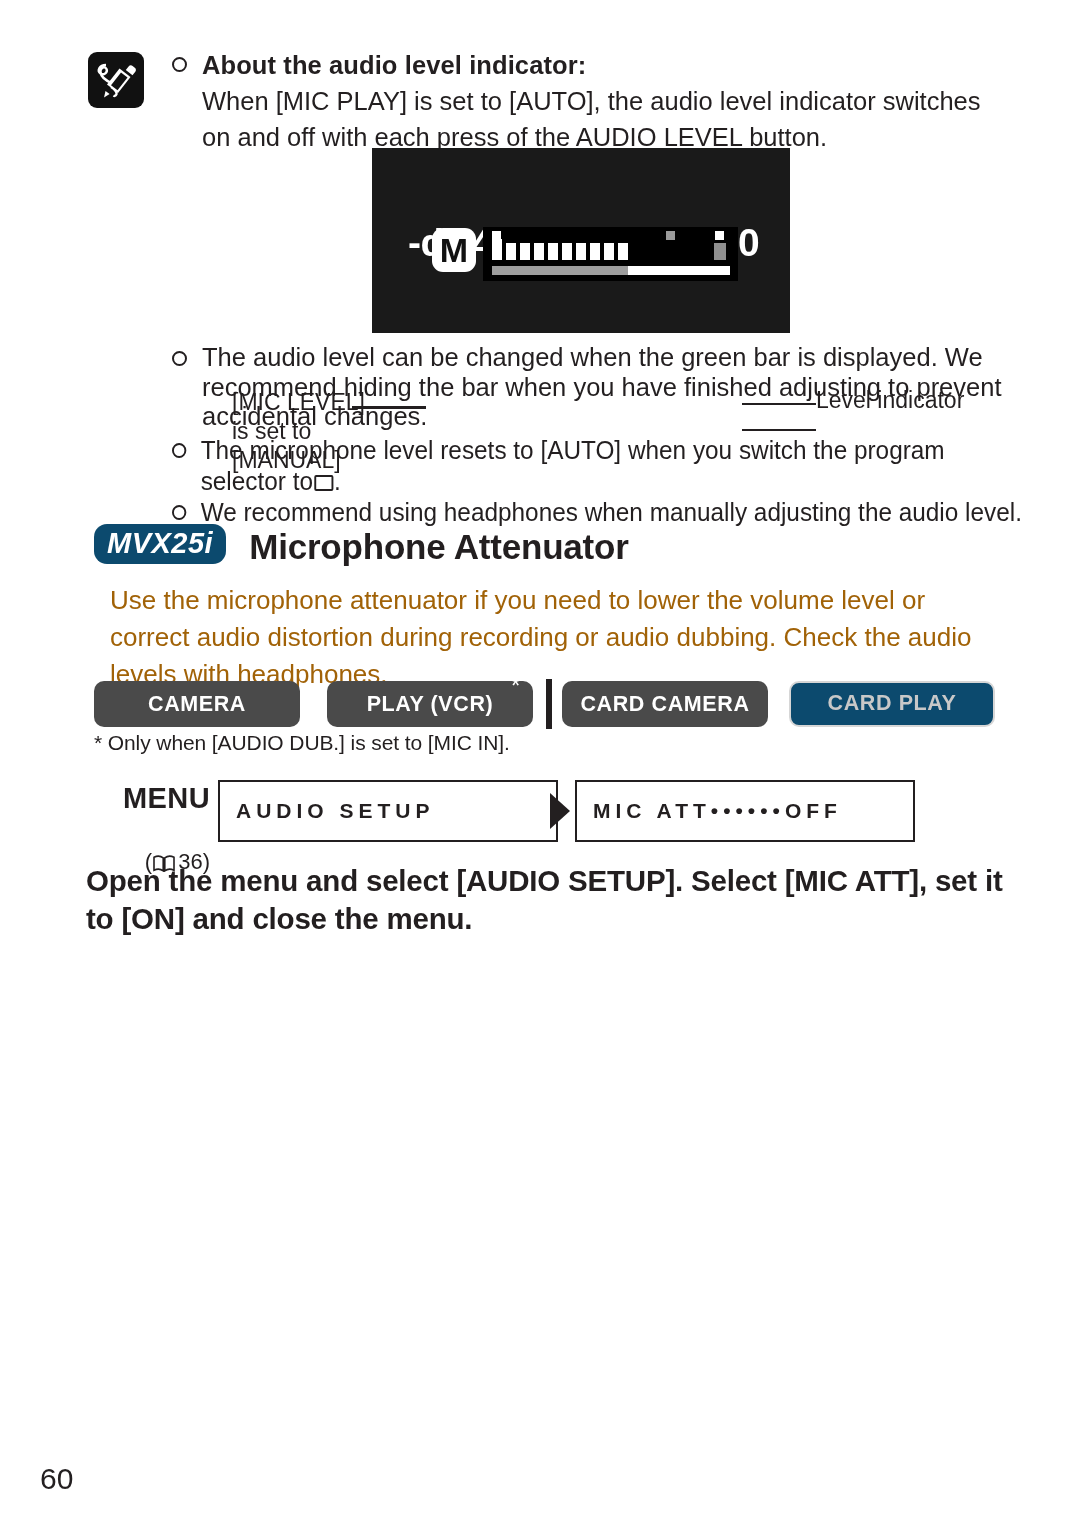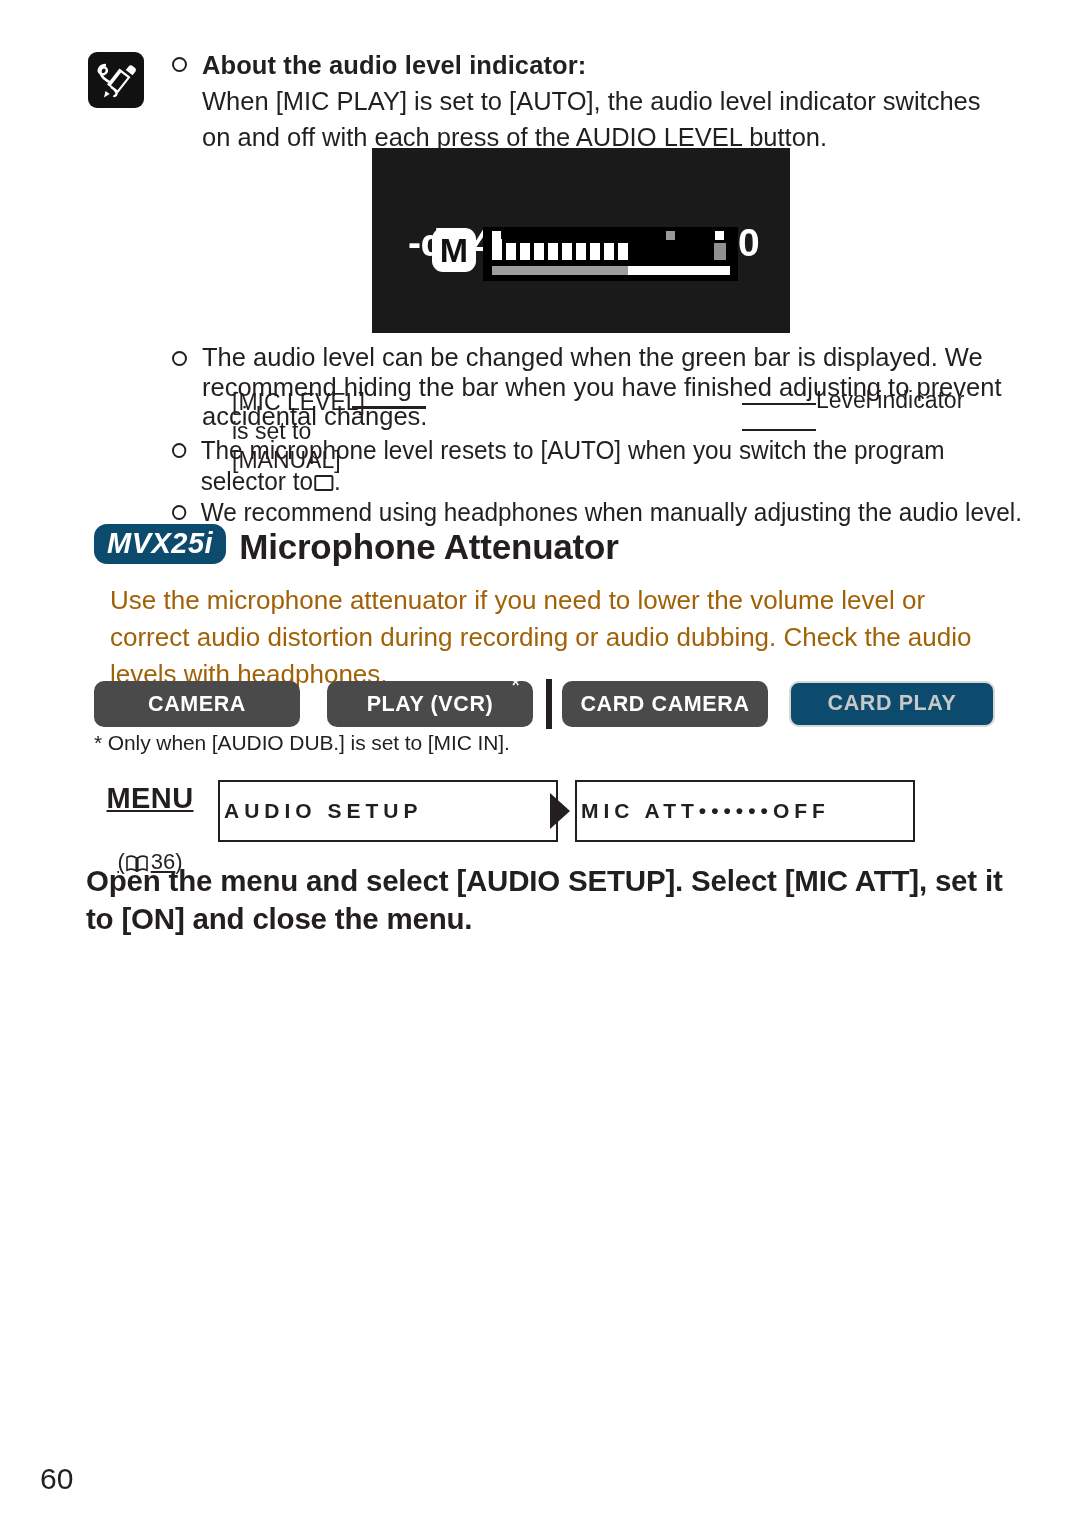--- a/index.html
+++ b/index.html
@@ -279,21 +279,21 @@
     padding: 3px 13px 4px 13px;
     border-radius: 13px;
     vertical-align: 6px;
     font-family: "Liberation Sans", sans-serif;
   }
   .section-title {
     display: inline-block;
     font-size: 35px;
     font-weight: bold;
     color: #231f20;
-    margin-left: 13px;
+    margin-left: 23px;
     letter-spacing: -0.2px;
   }
   .head-rule {
     position: absolute;
     left: 94px;
     top: 566px;
     width: 898px;
     height: 9px;
     background: #c3d0d2;
     z-index: -1;
@@ -373,22 +373,21 @@
     left: 90px;
     top: 780px;
     width: 910px;
     height: 62px;
   }
   .menu-label {
     position: absolute;
     left: 0;
     top: 2px;
     width: 120px;
-    text-align: center;
-    text-decoration: underline;
+    text-align: right;
   }
   .menu-label .mw {
     font-size: 29px;
     font-weight: bold;
     letter-spacing: 0.4px;
     display: block;
     line-height: 33px;
   }
   .menu-label .mp {
     font-size: 22px;
@@ -406,21 +405,21 @@
     top: 0;
     height: 62px;
     border: 2.5px solid #231f20;
     box-sizing: border-box;
     background: #ffffff;
     font-family: "Liberation Sans", sans-serif;
     font-size: 21px;
     font-weight: bold;
     letter-spacing: 5px;
     line-height: 58px;
-    padding-left: 4px;
+    padding-left: 16px;
     color: #231f20;
   }
   .menu-box-1 { left: 128px; width: 340px; }
   .menu-box-2 { left: 485px; width: 340px; }
   .menu-arrow {
     position: absolute;
     left: 458px;
     top: 12px;
     width: 0;
     height: 0;

